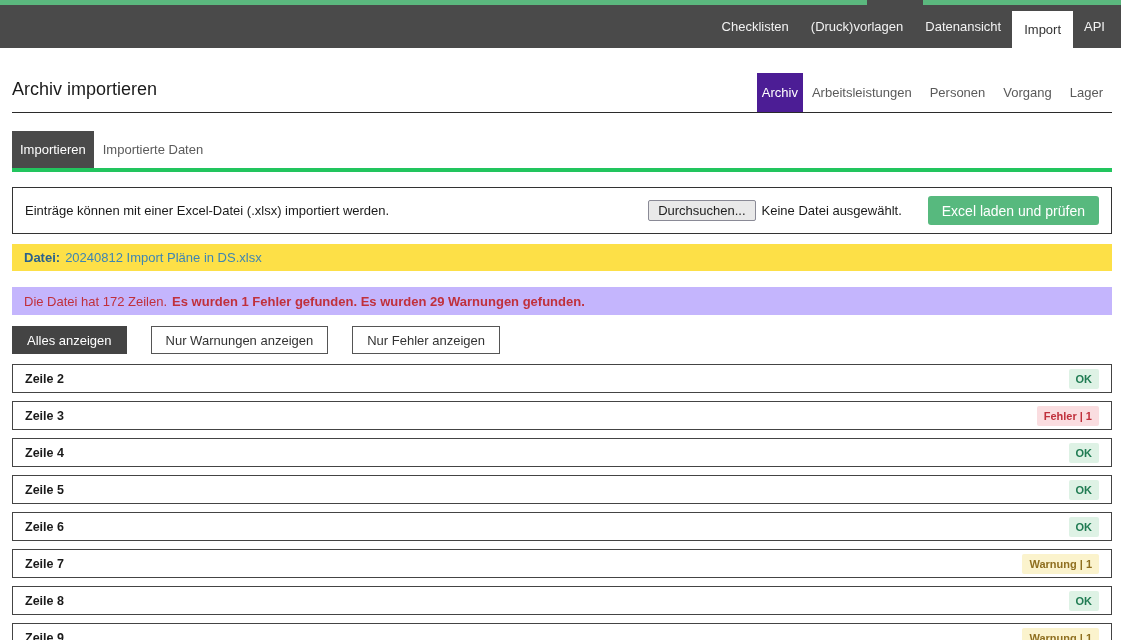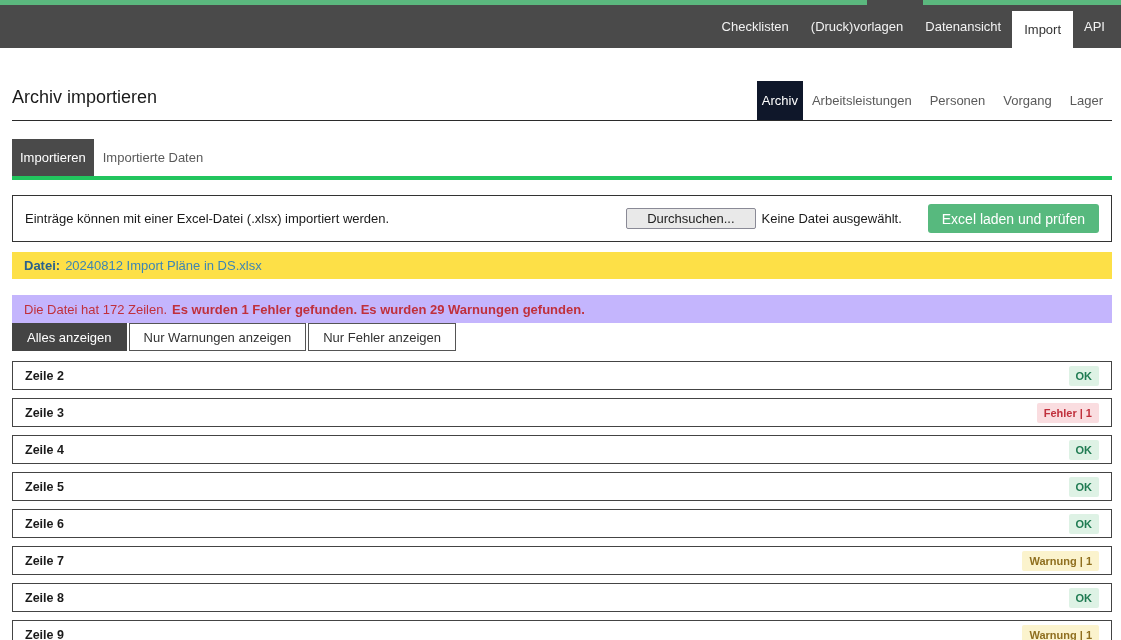--- a/index.html
+++ b/index.html
@@ -13,57 +13,57 @@
   
   .topbar { height:43px; background:#4a4a4a; display:flex; justify-content:flex-end;
     align-items:stretch; padding-right:5px; }
   .topbar .nav-item { display:flex; align-items:center; padding:0 11px; color:#f2f2f2;
     font-size:13px; cursor:pointer; text-decoration:none; }
   .topbar .nav-item.active { background:#fff; color:#333; align-self:flex-end; height:37px; padding:0 12px; }
 
   .container { padding:0 9px 0 12px; }
 
   
-  .page-header { margin-top:33px; display:flex; justify-content:space-between;
+  .page-header { margin-top:25px; display:flex; justify-content:space-between;
     align-items:flex-end; border-bottom:1px solid #2b2b2b; }
   .page-title { font-size:18px; font-weight:400; color:#1a1a1a; padding-bottom:12px; }
   .entity-tabs { display:flex; }
   .entity-tabs .etab { padding:12px 9px; font-size:13px; color:#5a5a5a; cursor:pointer; }
-  .entity-tabs .etab.active { background:#0f172a; color:#fff; padding:12px 5px; min-width:46px; text-align:center; }
+  .entity-tabs .etab.active { background:#4c1d95; color:#fff; padding:12px 5px; min-width:46px; text-align:center; }
 
   
   .sub-tabs { margin-top:18px; display:flex; border-bottom:4px solid #22c55e; }
   .sub-tabs .stab { padding:11px 9px; font-size:13px; color:#5a5a5a; cursor:pointer; }
   .sub-tabs .stab.active { background:#4a4a4a; color:#fff; padding:11px 8px; }
 
   
   .upload-panel { margin-top:15px; height:47px; border:1px solid #333; display:flex;
     align-items:center; justify-content:space-between; padding:0 12px; }
   .upload-hint { font-size:13px; color:#1a1a1a; }
   .upload-right { display:flex; align-items:center; }
   .file-input { display:flex; align-items:center; }
   .browse-btn { font-size:13px; color:#222; background:#e9e9e9; border:1px solid #8a8a96;
-    border-radius:2px; padding:2px 20px; height:21px; cursor:pointer; }
+    border-radius:2px; padding:2px 9px; height:21px; cursor:pointer; }
   .no-file { font-size:13px; color:#1a1a1a; margin-left:6px; }
   .submit-btn { margin-left:26px; background:#57b97e; color:#fff; border:none; border-radius:3px;
     font-size:14px; height:29px; padding:0 14px; cursor:pointer; }
 
   
   .file-bar { margin-top:10px; height:27px; background:#fde047; display:flex; align-items:center;
     padding:0 12px; font-size:13px; }
   .file-bar .flabel { font-weight:bold; color:#2a618c; }
   .file-bar .fname { color:#3d85b4; margin-left:5px; }
 
   
   .alert-bar { margin-top:16px; height:28px; background:#c4b5fd; display:flex; align-items:center;
     padding:0 12px; font-size:13px; color:#c0303c; }
   .alert-bar .bold { font-weight:bold; margin-left:5px; }
 
   
-  .filter-row { display:flex; gap:2px; }
+  .filter-row { margin-top:11px; display:flex; gap:24px; }
   .filter-btn { height:28px; font-size:13px; padding:0 14px; cursor:pointer;
     background:#fff; border:1px solid #555; color:#333; font-family:inherit; }
   .filter-btn.active { background:#444; border-color:#444; color:#fff; }
 
   
   .rows { margin-top:10px; }
   .rowitem { height:29px; border:1px solid #444; background:#fff; display:flex;
     align-items:center; justify-content:space-between; padding:0 12px; margin-bottom:8px; cursor:pointer; }
   .row-label { font-size:12.5px; font-weight:bold; color:#1a1a1a; }
   .badge { font-size:11px; font-weight:bold; padding:4px 7px; border-radius:2px; }

